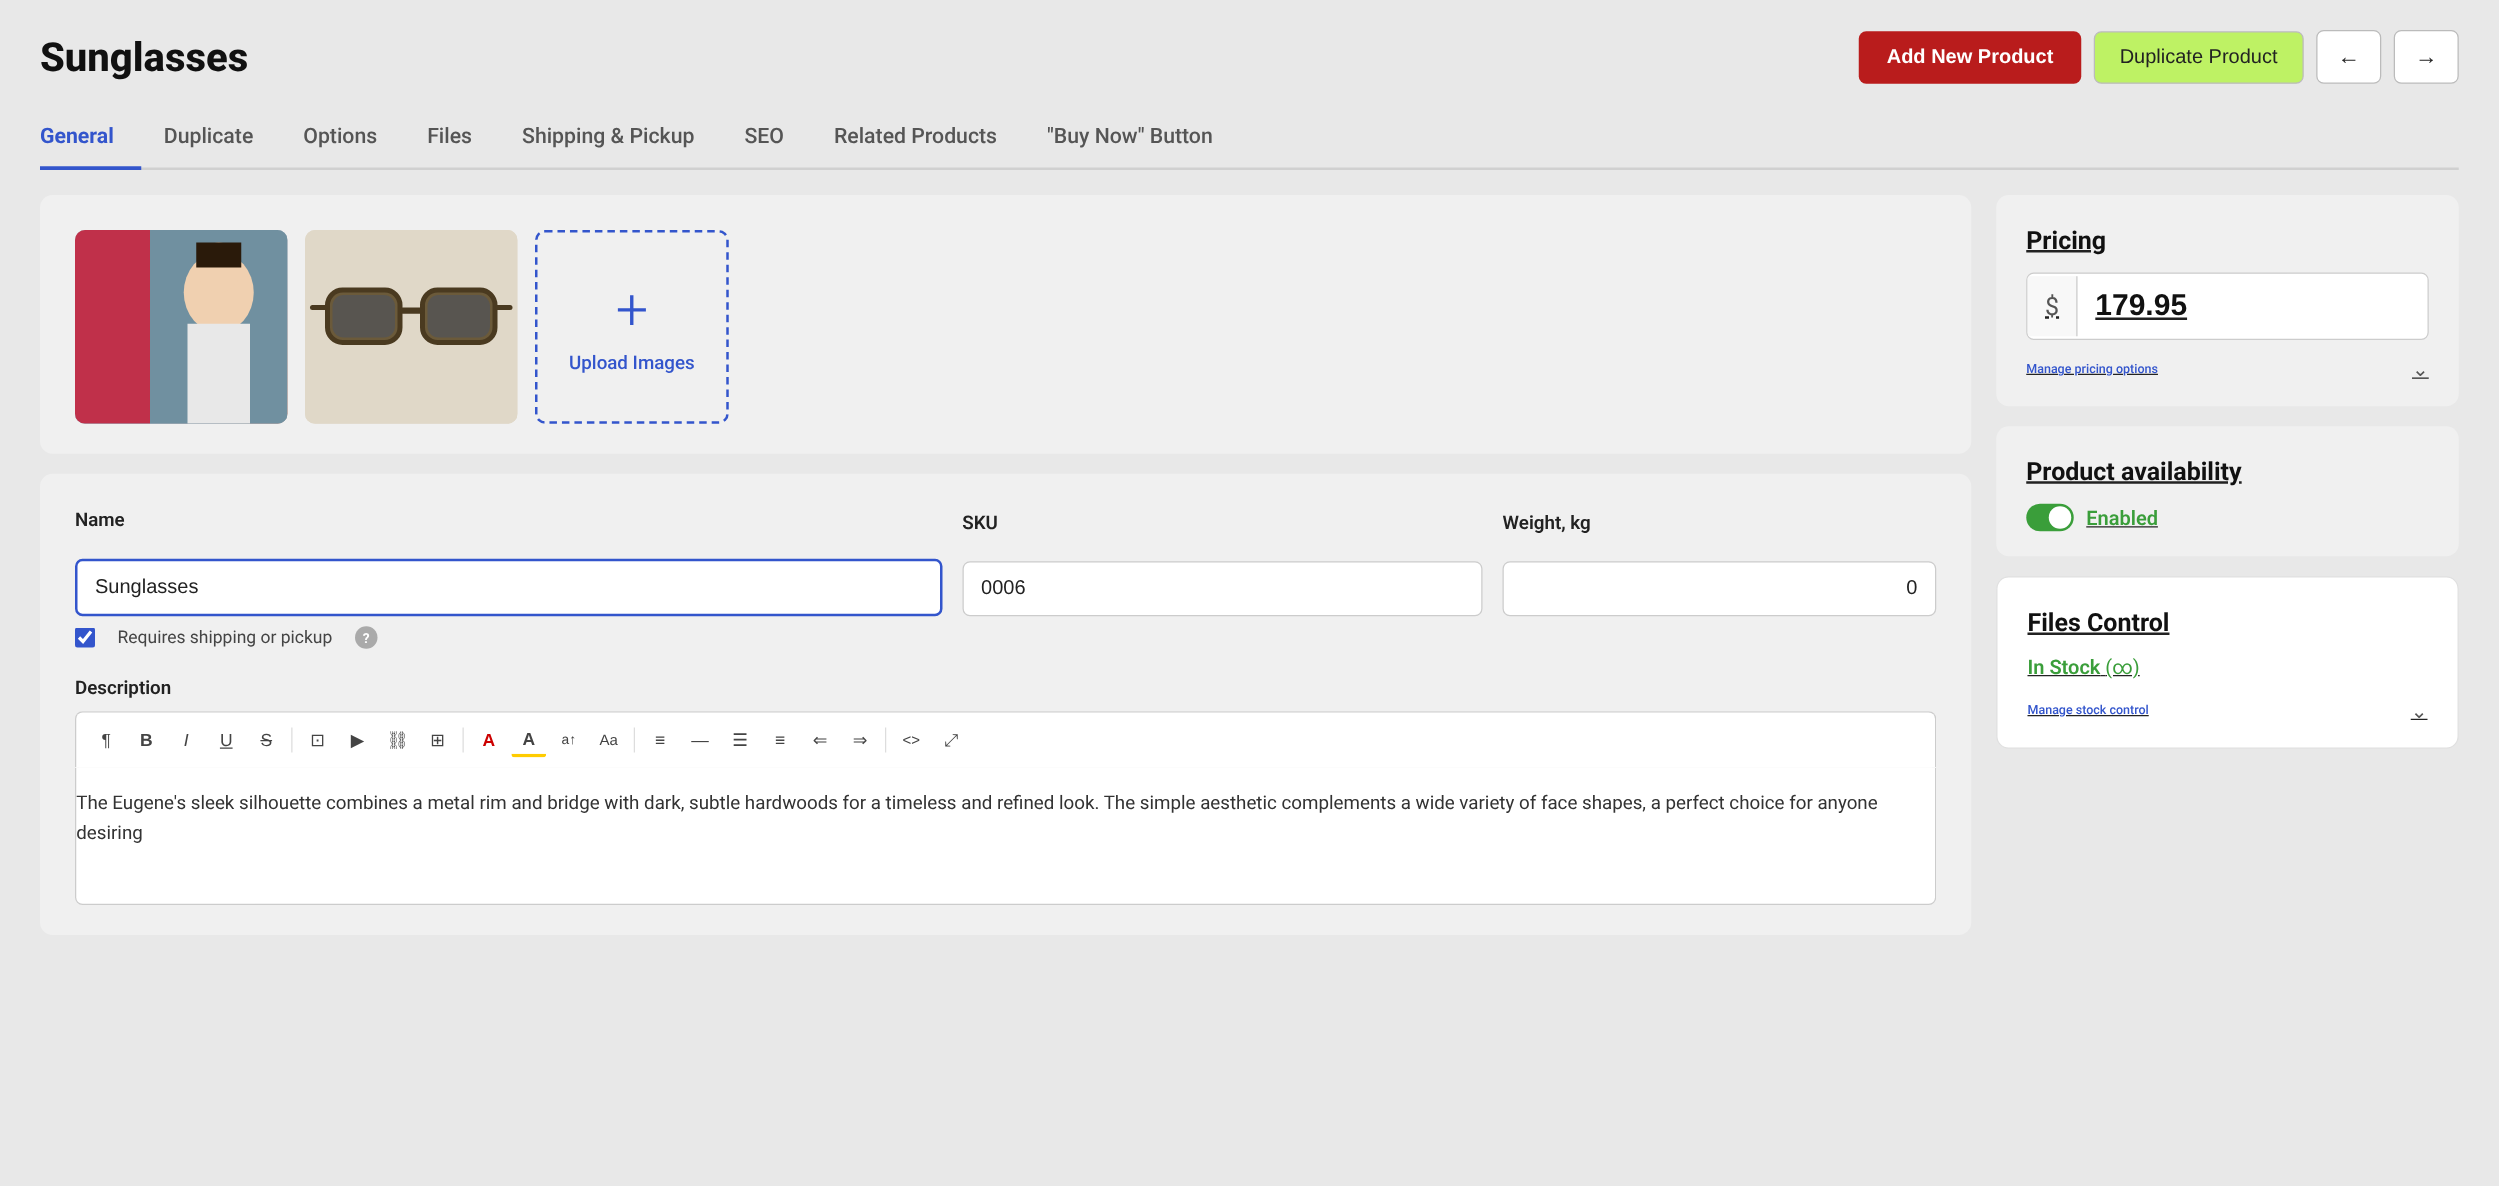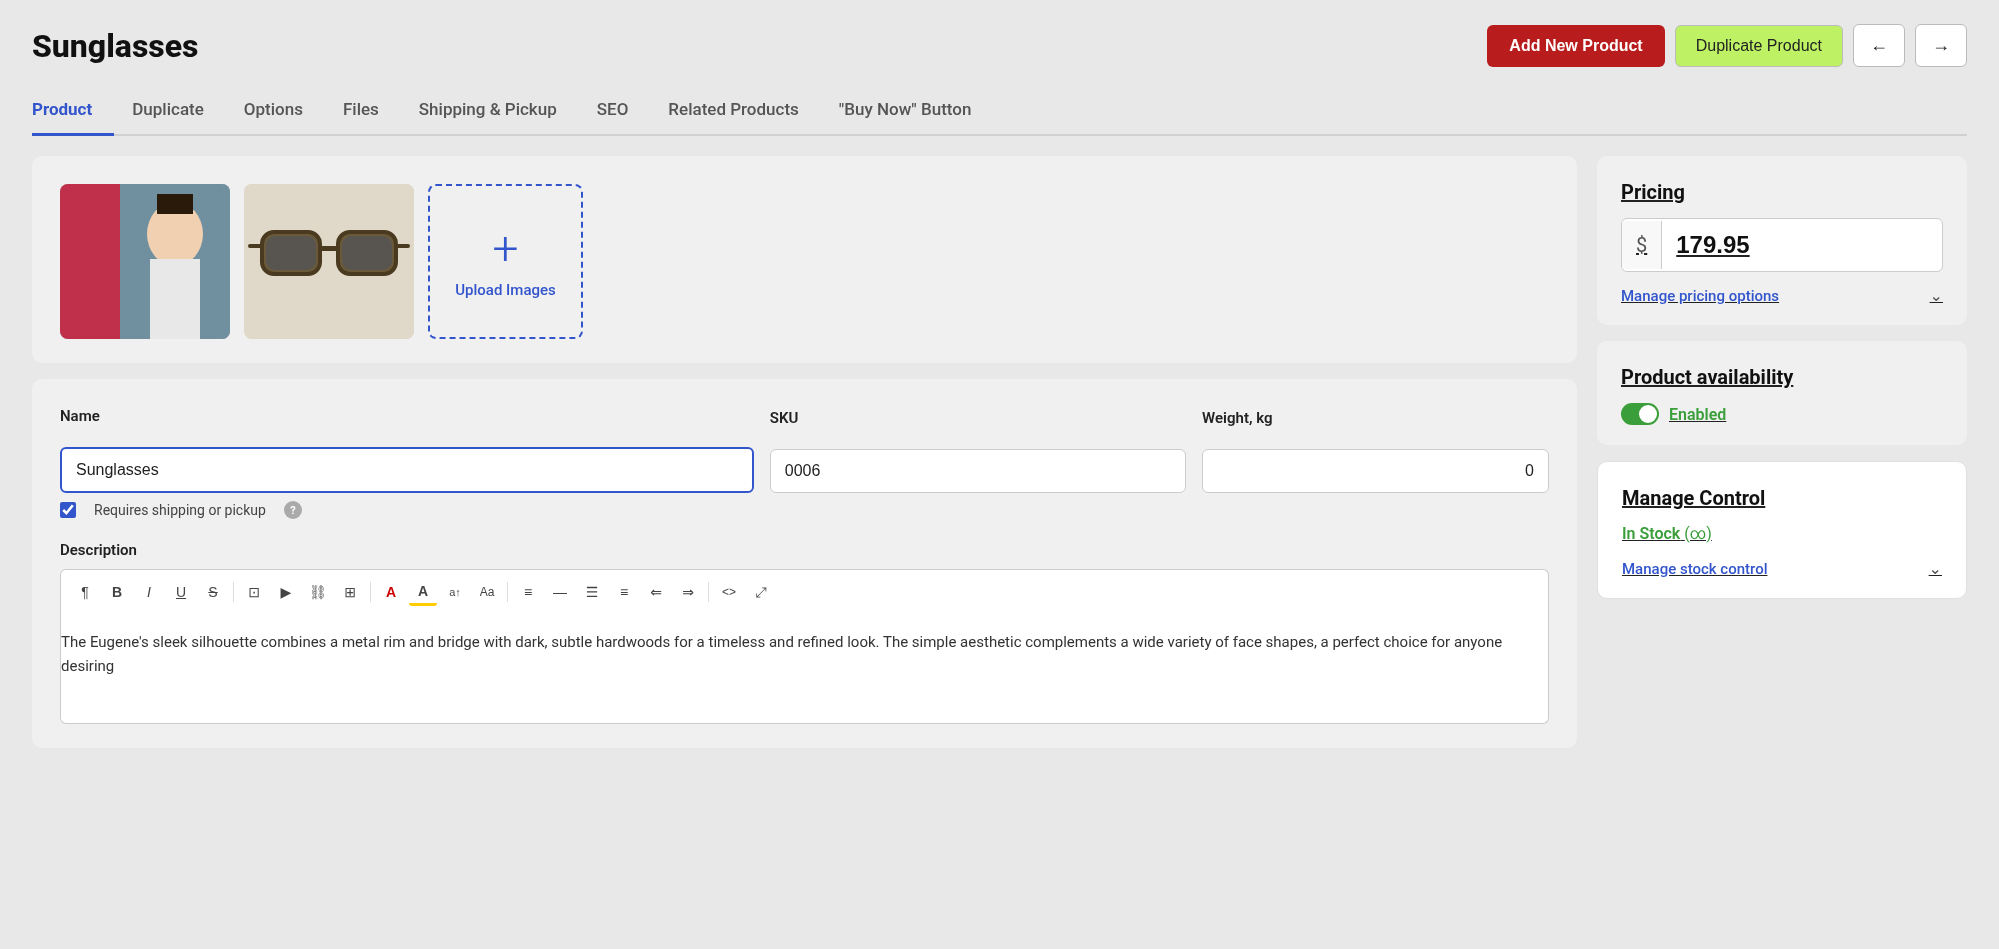--- a/index.html
+++ b/index.html
@@ -317,21 +317,21 @@
       padding: 12px 14px;
       background: transparent;
     }
     .manage-link-row {
       display: flex;
       align-items: center;
       justify-content: space-between;
     }
     .manage-link {
       color: #3355cc;
-      font-size: 15px;
+      font-size: 10px;
       font-weight: 500;
       cursor: pointer;
       text-decoration: none;
     }
     .chevron-icon {
       color: #555;
       font-size: 16px;
     }
     .availability-row {
       display: flex;
@@ -386,21 +386,21 @@
     <h1 class="page-title">Sunglasses</h1>
     <div class="header-actions">
       <button class="btn-primary">Add New Product</button>
       <button class="btn-secondary">Duplicate Product</button>
       <button class="btn-icon">←</button>
       <button class="btn-icon">→</button>
     </div>
   </div>
 
   <div class="tabs">
-    <div class="tab active">Product</div>
+    <div class="tab active">General</div>
     <div class="tab">Duplicate</div>
     <div class="tab">Options</div>
     <div class="tab">Files</div>
     <div class="tab">Shipping &amp; Pickup</div>
     <div class="tab">SEO</div>
     <div class="tab">Related Products</div>
     <div class="tab">"Buy Now" Button</div>
   </div>
 
   <div class="main-layout">
@@ -518,21 +518,21 @@
 
       <div class="panel-card">
         <div class="panel-title">Product availability</div>
         <div class="availability-row">
           <span class="toggle-on"></span>
           <span class="enabled-text">Enabled</span>
         </div>
       </div>
 
       <div class="panel-card white">
-        <div class="panel-title">Manage Control</div>
+        <div class="panel-title">Files Control</div>
         <div class="stock-status">
           <span class="in-stock">In Stock</span>
           <span class="infinity">(∞)</span>
         </div>
         <div class="manage-link-row">
           <a class="manage-link">Manage stock control</a>
           <span class="chevron-icon">⌄</span>
         </div>
       </div>
     </div>

